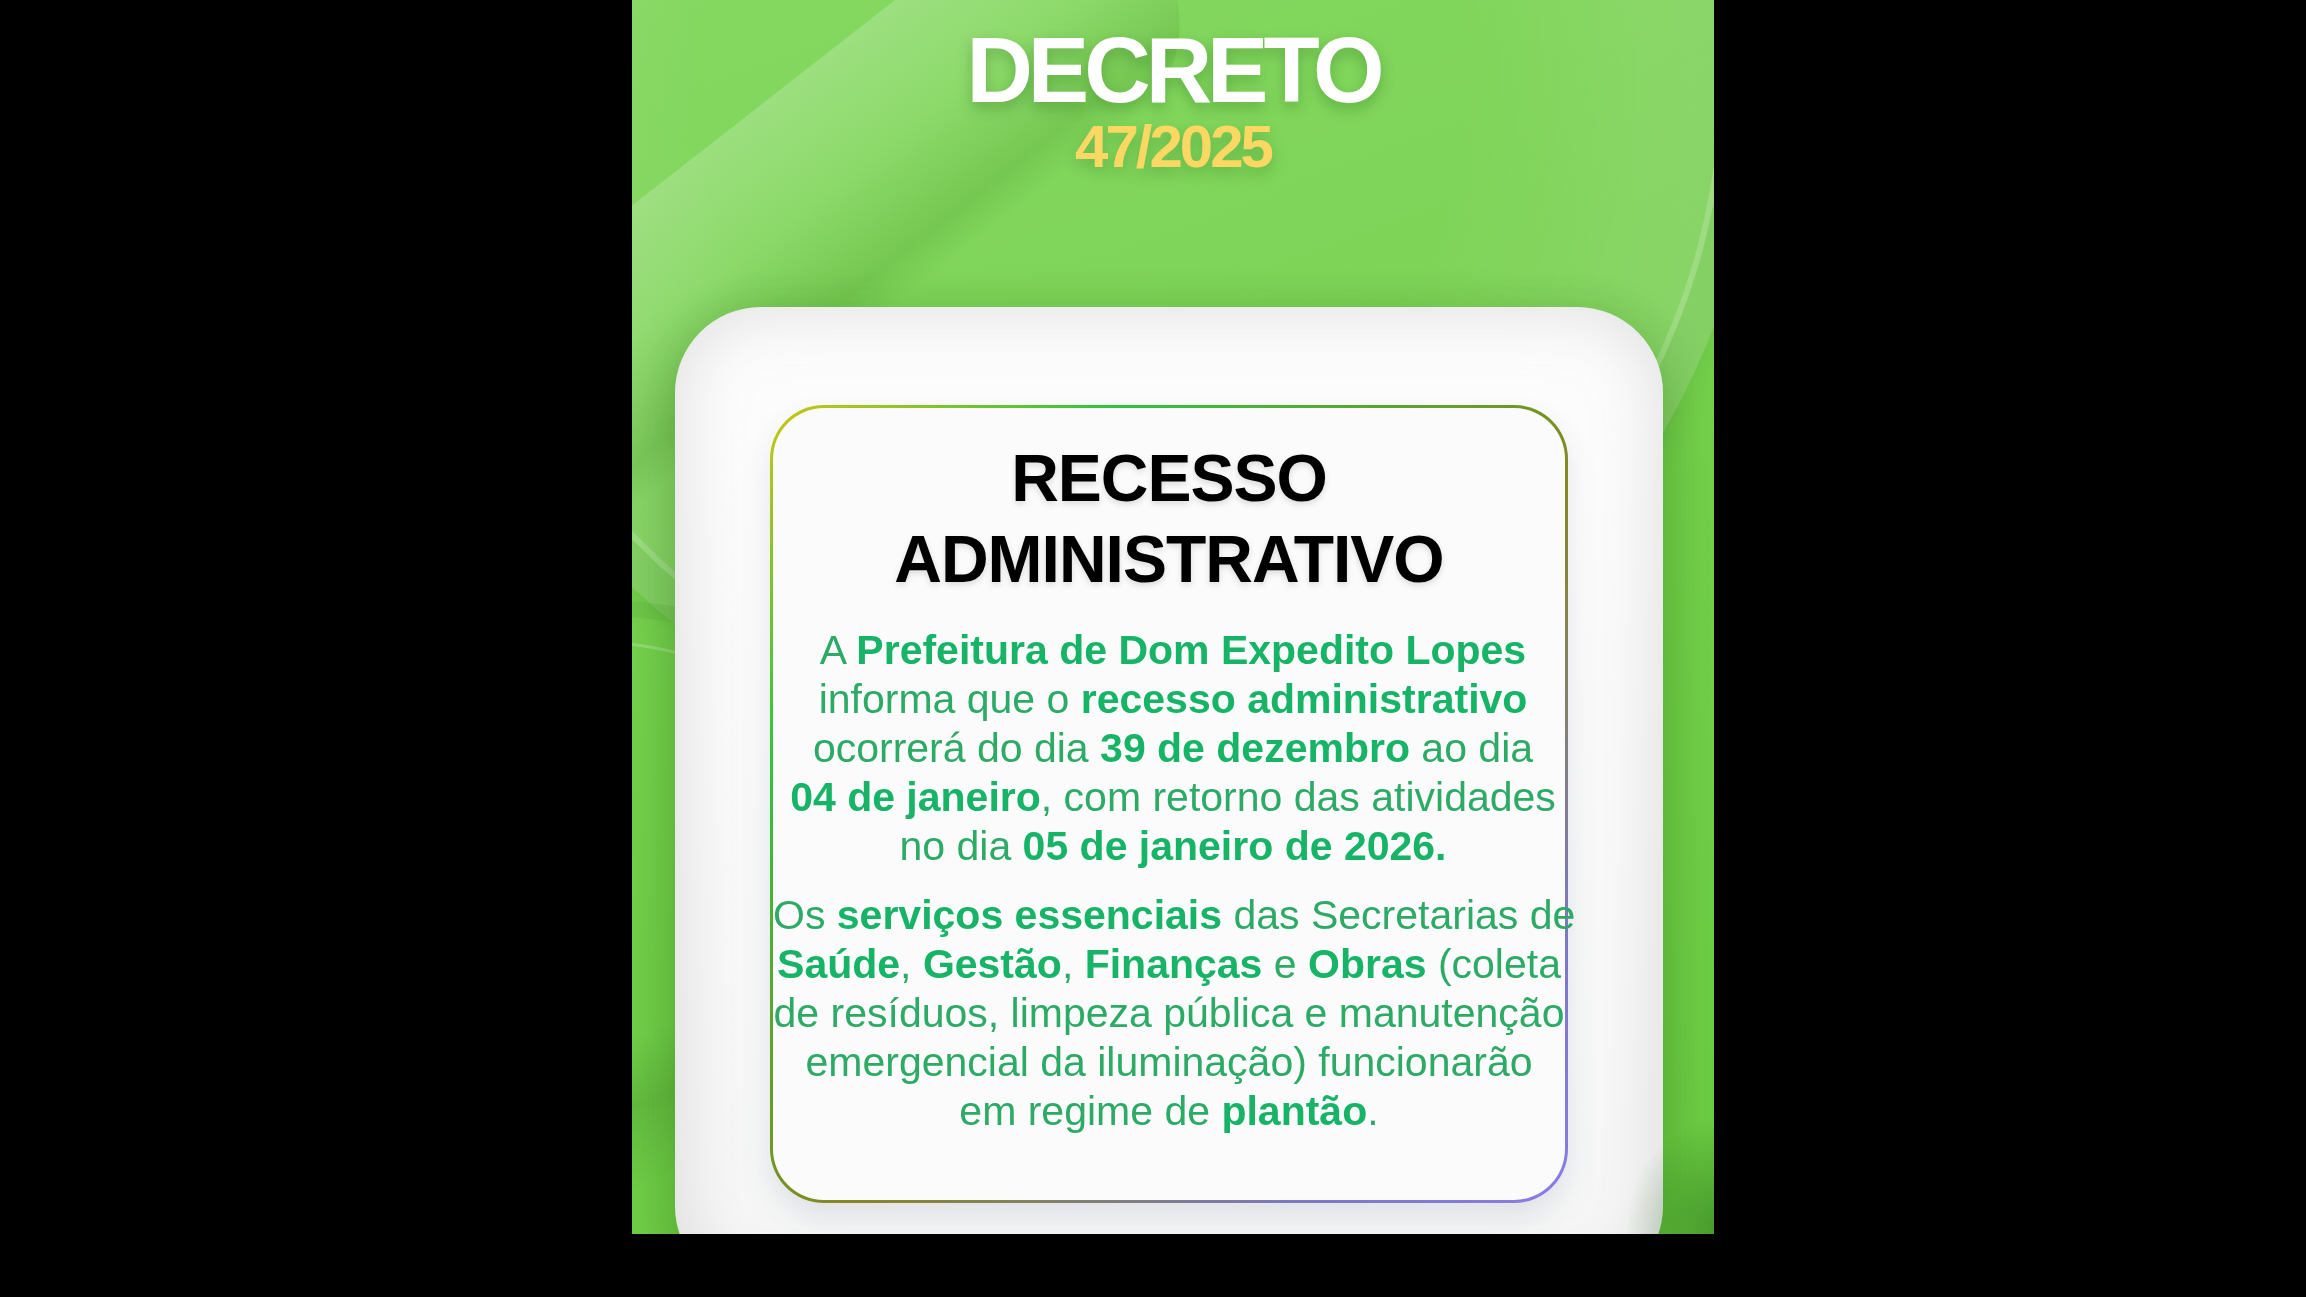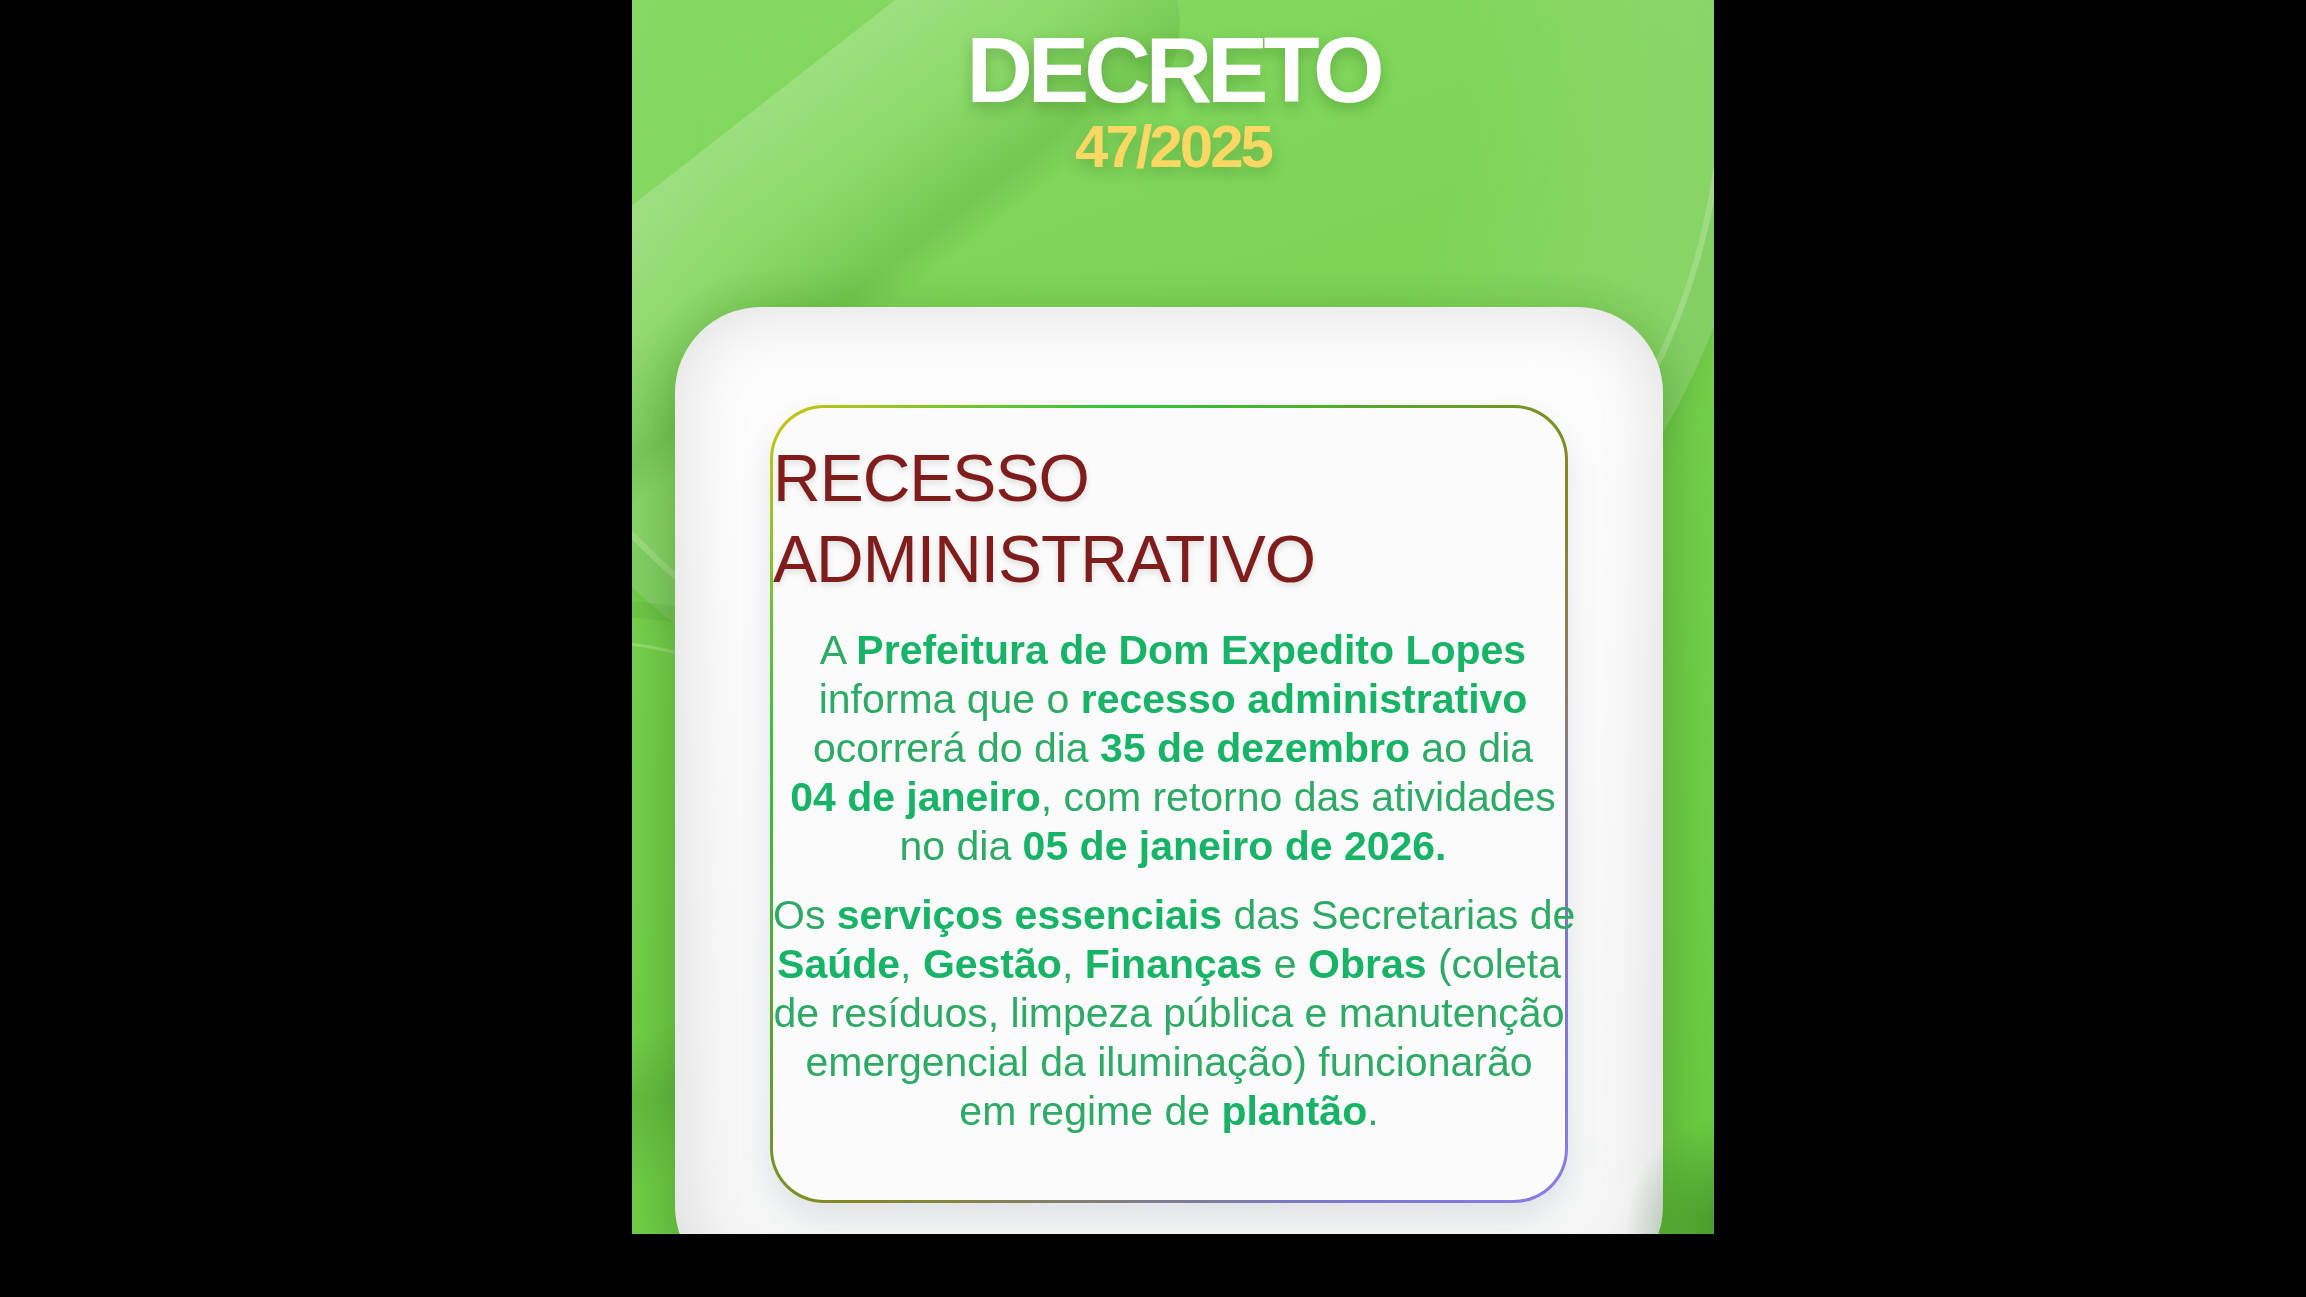--- a/index.html
+++ b/index.html
@@ -67,23 +67,23 @@
     position:absolute;left:138px;top:405px;width:798px;height:798px;
     border-radius:54px;
     background:linear-gradient(135deg,#cdc513 0%,#2ec43c 22%,#86881f 55%,#7d77cc 85%,#8b7ce8 100%);
     box-shadow:0 14px 30px rgba(70,70,130,0.12);
   }
   .inner-card-fill{
     position:absolute;left:3px;top:3px;right:3px;bottom:3px;
     border-radius:51px;background:#fafbfa;
   }
   .card-heading{
-    margin-top:30px;
-    font-size:66px;line-height:81px;font-weight:400;letter-spacing:-1px;
-    color:#7f1d1d;text-shadow:0 3px 6px rgba(0,0,0,0.13);
+    margin-top:30px;text-align:center;
+    font-size:66px;line-height:81px;font-weight:700;letter-spacing:-1px;
+    color:#000000;text-shadow:0 3px 6px rgba(0,0,0,0.13);
   }
   .paragraph{
     text-align:center;font-size:41px;line-height:49px;font-weight:400;
     color:#2caa66;
   }
   .paragraph .line{white-space:pre;}
   .paragraph .b{font-weight:700;color:#17b366;}
   .paragraph-1{margin-top:26px;padding-left:8px;}
   .paragraph-2{margin-top:20px;}
   
@@ -123,21 +123,21 @@
 
   <div class="inner-card">
     <div class="inner-card-fill">
       <div class="card-heading">
         <div>RECESSO</div>
         <div>ADMINISTRATIVO</div>
       </div>
       <div class="paragraph paragraph-1">
           <div class="line"><span>A </span><span class="b">Prefeitura de Dom Expedito Lopes</span></div>
           <div class="line"><span>informa que o </span><span class="b">recesso administrativo</span></div>
-          <div class="line"><span>ocorrerá do dia </span><span class="b">35 de dezembro</span><span> ao dia</span></div>
+          <div class="line"><span>ocorrerá do dia </span><span class="b">39 de dezembro</span><span> ao dia</span></div>
           <div class="line"><span class="b">04 de janeiro</span><span>, com retorno das atividades</span></div>
           <div class="line"><span>no dia </span><span class="b">05 de janeiro de 2026.</span></div>
         </div>
       <div class="paragraph paragraph-2">
           <div class="line"><span>Os </span><span class="b">serviços essenciais</span><span> das Secretarias de</span></div>
           <div class="line"><span class="b">Saúde</span><span>, </span><span class="b">Gestão</span><span>, </span><span class="b">Finanças</span><span> e </span><span class="b">Obras</span><span> (coleta</span></div>
           <div class="line"><span>de resíduos, limpeza pública e manutenção</span></div>
           <div class="line"><span>emergencial da iluminação) funcionarão</span></div>
           <div class="line"><span>em regime de </span><span class="b">plantão</span><span>.</span></div>
         </div>

